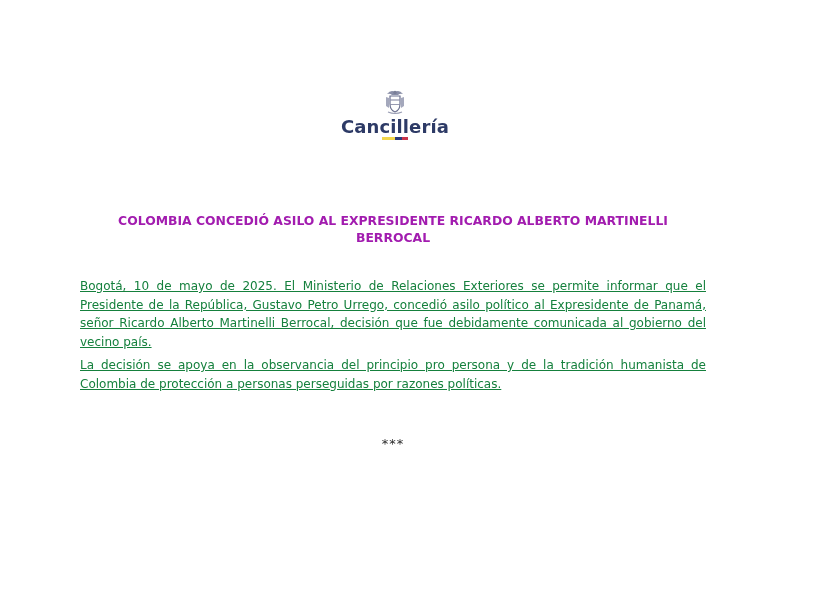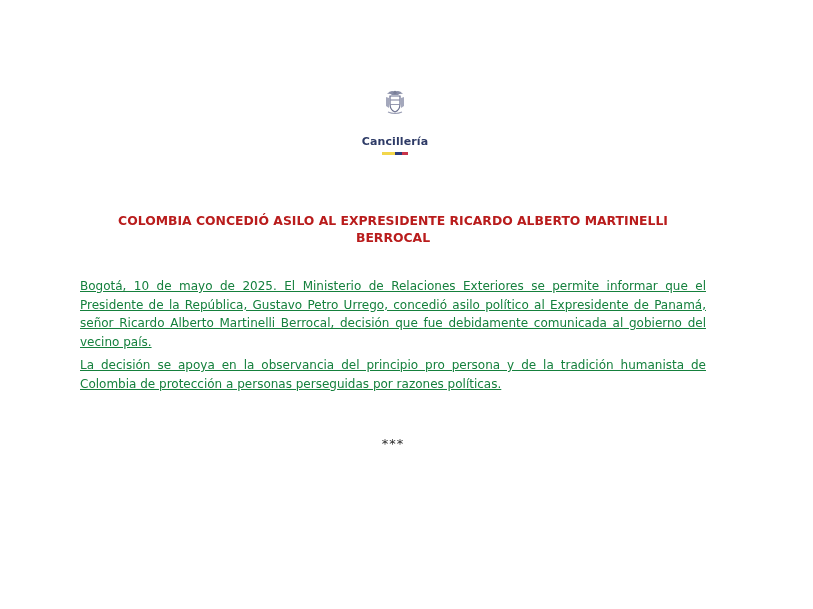--- a/index.html
+++ b/index.html
@@ -22,23 +22,23 @@
       text-align: center;
     }
     .coat {
       display: block;
       margin: 0 auto;
       width: 24px;
       height: 28px;
     }
     .logo-text {
       display: block;
-      margin-top: 17px;
+      margin-top: 2px;
       font-family: "DejaVu Sans", sans-serif;
-      font-size: 11px;
+      font-size: 18px;
       font-weight: bold;
       color: #2d3a66;
       letter-spacing: 0.1px;
       line-height: 17px;
     }
     .tricolor {
       display: flex;
       width: 26px;
       height: 3px;
       margin: 2px auto 0 auto;
@@ -51,21 +51,21 @@
     .title {
       position: absolute;
       left: 80px;
       top: 212px;
       width: 626px;
       text-align: center;
       font-family: "DejaVu Sans", sans-serif;
       font-weight: bold;
       font-size: 12.4px;
       line-height: 17px;
-      color: #b91c1c;
+      color: #a21caf;
       margin: 0;
     }
     .para {
       position: absolute;
       left: 80px;
       width: 626px;
       font-family: "DejaVu Sans", sans-serif;
       font-size: 12px;
       line-height: 18.6px;
       color: #15803d;

